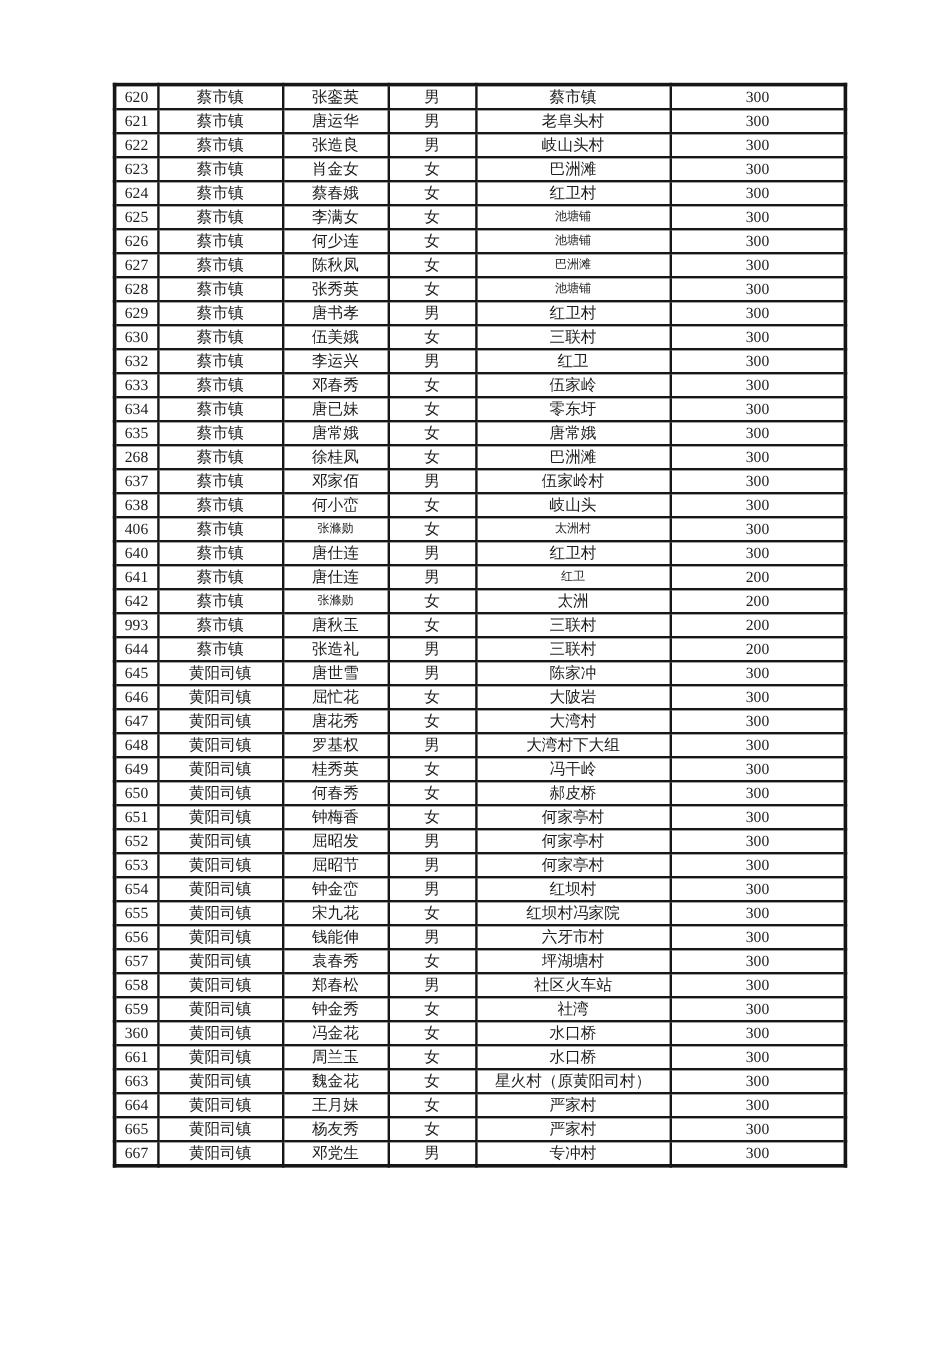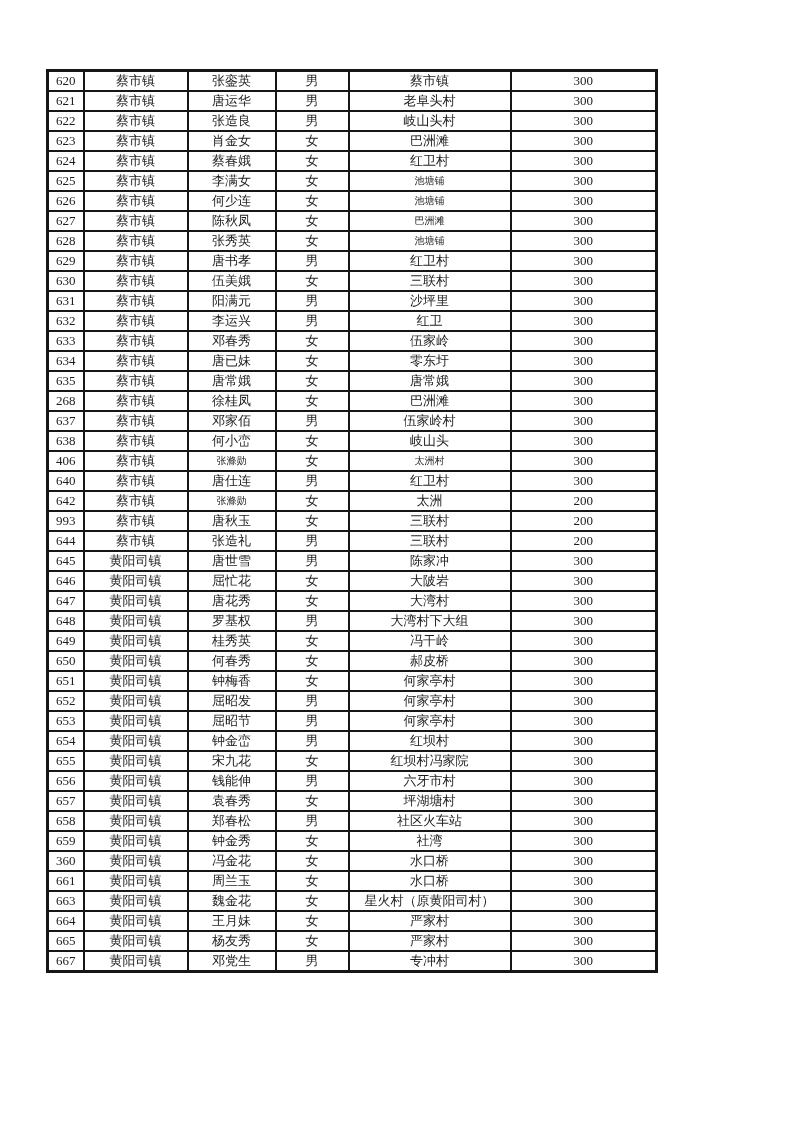--- a/index.html
+++ b/index.html
@@ -6,20 +6,21 @@
     margin: 0;
     padding: 0;
     background: #ffffff;
   }
   .page {
     position: relative;
     width: 681px;
     height: 1122px;
     background: #ffffff;
     overflow: hidden;
+    margin-left: 48px;
   }
   table.roster {
     position: absolute;
     left: 46px;
     top: 69px;
     width: 609px;
     border-collapse: collapse;
     table-layout: fixed;
     font-family: "Liberation Serif", "DejaVu Serif", serif;
     color: #1c1c1c;
@@ -143,28 +144,20 @@
   </tr>
         <tr>
     <td>630</td>
     <td>蔡市镇</td>
     <td>伍美娥</td>
     <td>女</td>
     <td>三联村</td>
     <td>300</td>
   </tr>
         <tr>
-    <td>631</td>
-    <td>蔡市镇</td>
-    <td>阳满元</td>
-    <td>男</td>
-    <td>沙坪里</td>
-    <td>300</td>
-  </tr>
-        <tr>
     <td>632</td>
     <td>蔡市镇</td>
     <td>李运兴</td>
     <td>男</td>
     <td>红卫</td>
     <td>300</td>
   </tr>
         <tr>
     <td>633</td>
     <td>蔡市镇</td>
@@ -221,20 +214,28 @@
     <td class="small">太洲村</td>
     <td>300</td>
   </tr>
         <tr>
     <td>640</td>
     <td>蔡市镇</td>
     <td>唐仕连</td>
     <td>男</td>
     <td>红卫村</td>
     <td>300</td>
+  </tr>
+        <tr>
+    <td>641</td>
+    <td>蔡市镇</td>
+    <td>唐仕连</td>
+    <td>男</td>
+    <td class="small">红卫</td>
+    <td>200</td>
   </tr>
         <tr>
     <td>642</td>
     <td>蔡市镇</td>
     <td class="small">张滌勋</td>
     <td>女</td>
     <td>太洲</td>
     <td>200</td>
   </tr>
         <tr>

